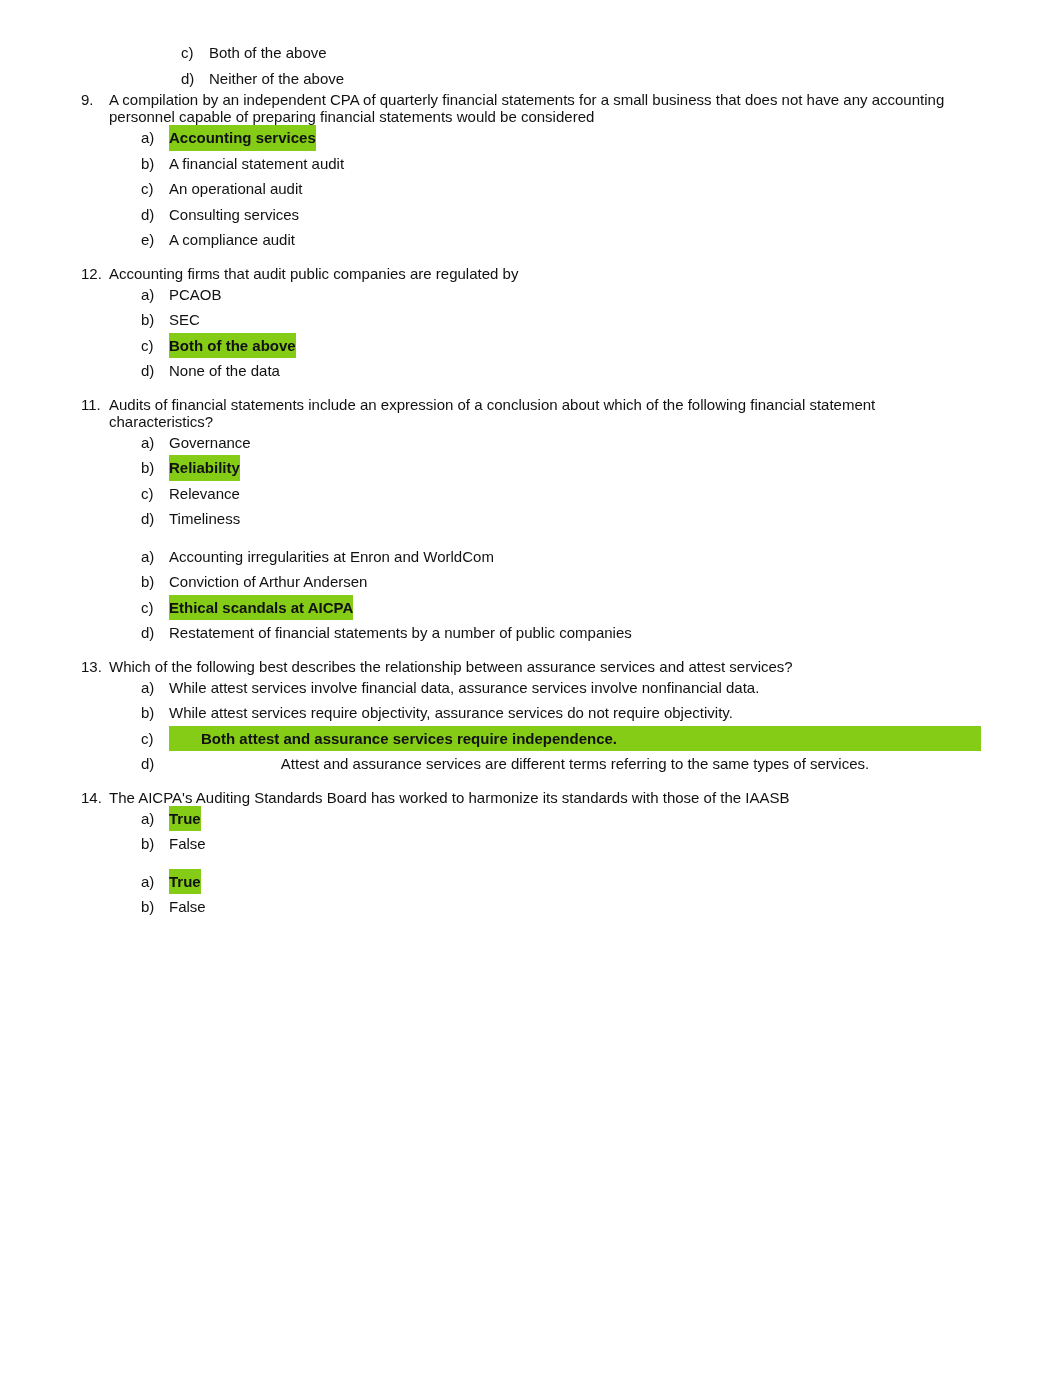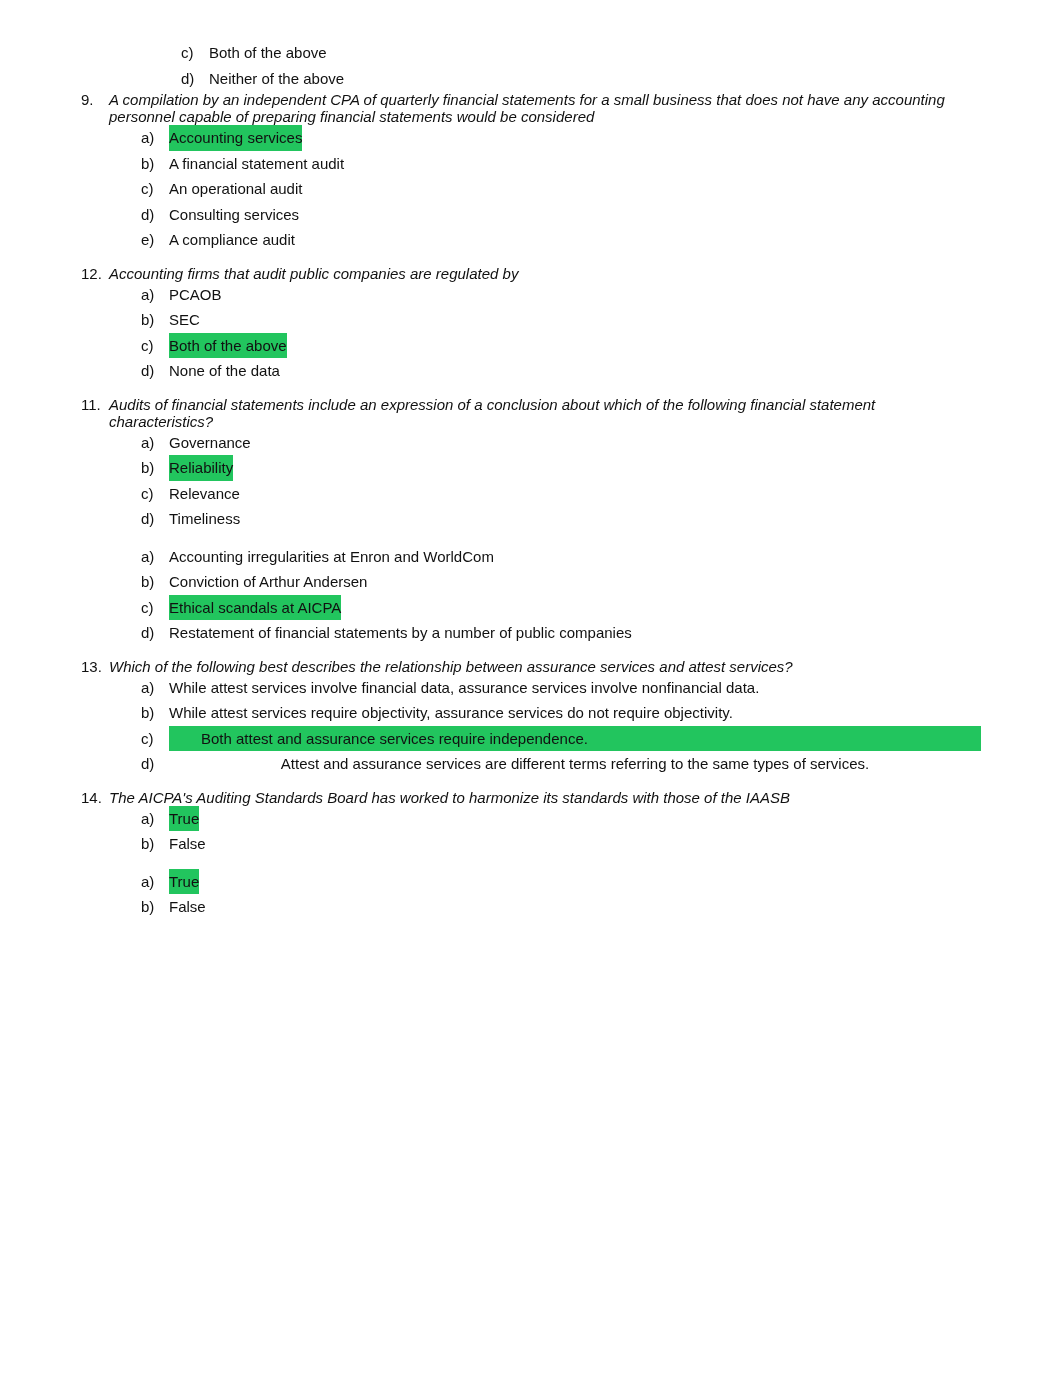--- a/index.html
+++ b/index.html
@@ -31,33 +31,33 @@
     .options-list li {
       line-height: 1.7;
       display: flex;
       align-items: baseline;
     }
     .option-label {
       min-width: 28px;
       display: inline-block;
     }
     .highlight {
-      background-color: #22c55e;
+      background-color: #84cc16;
+      font-weight: bold;
     }
     .q-number {
       display: inline-block;
       min-width: 28px;
     }
     .q-row {
       display: flex;
       align-items: baseline;
     }
     .q-body {
       flex: 1;
-      font-style: italic;
     }
     .intro-options {
       list-style: none;
       padding-left: 100px;
     }
     .intro-options li {
       line-height: 1.7;
       display: flex;
       align-items: baseline;
     }

